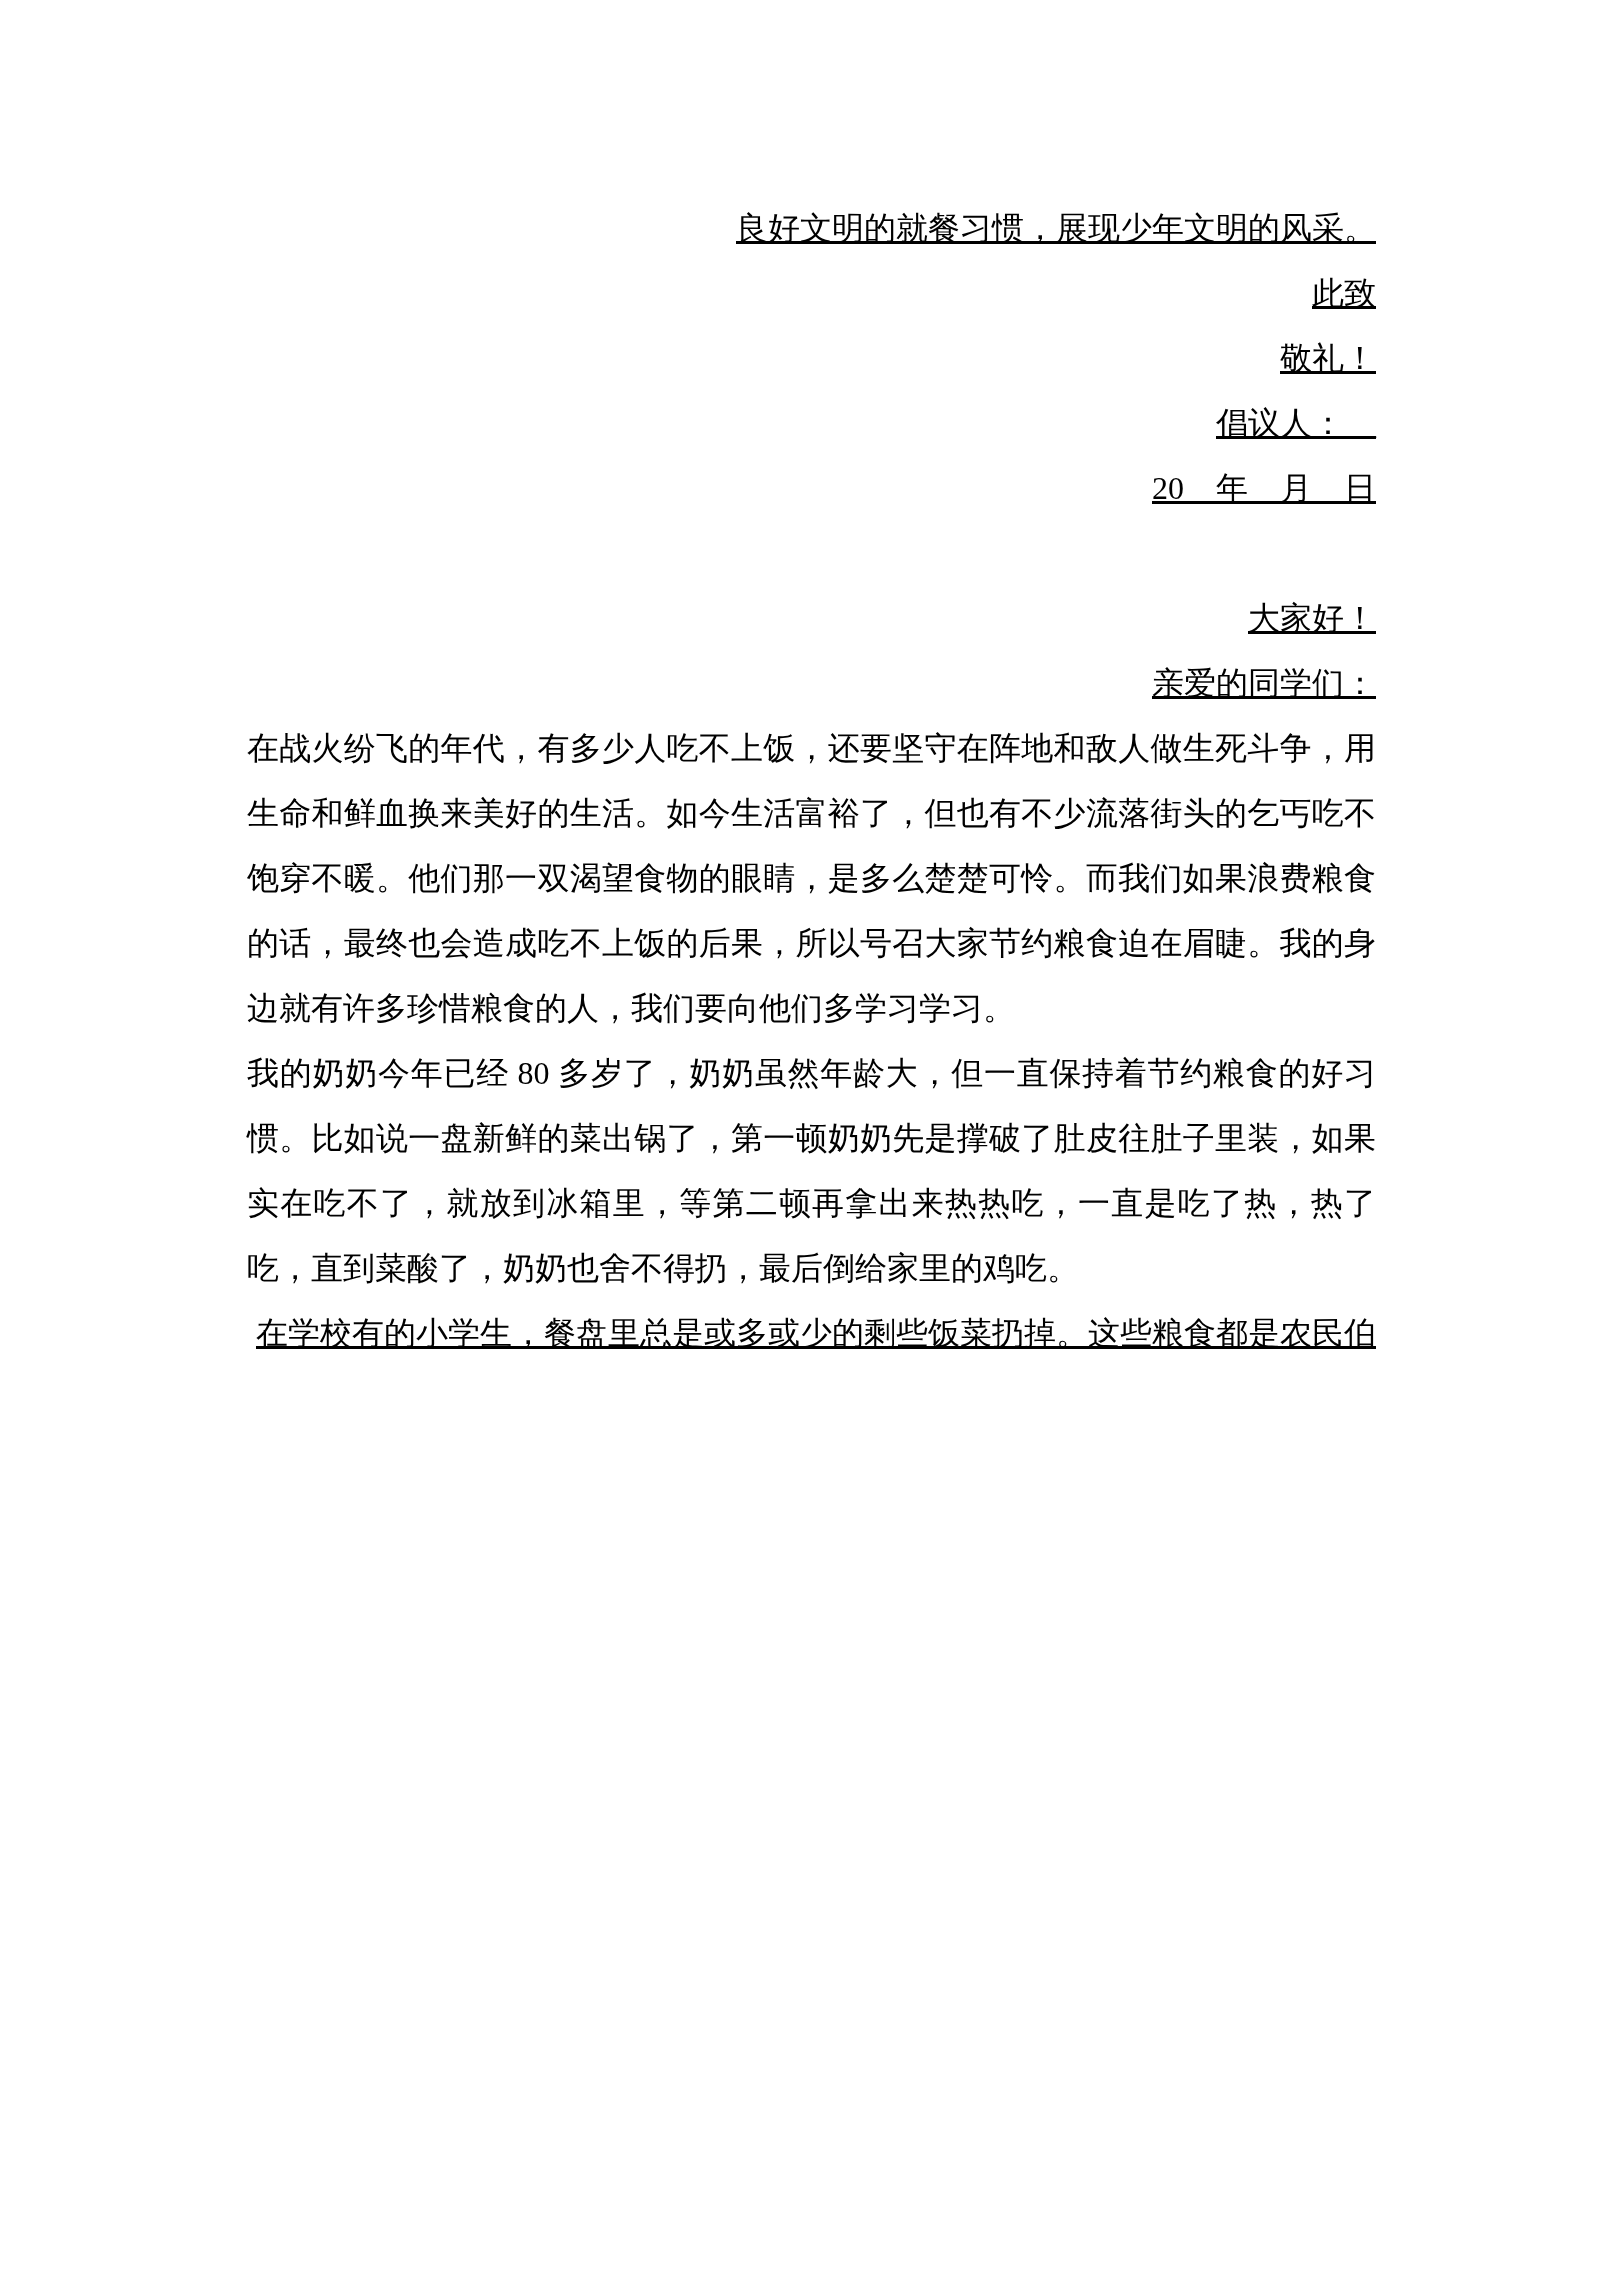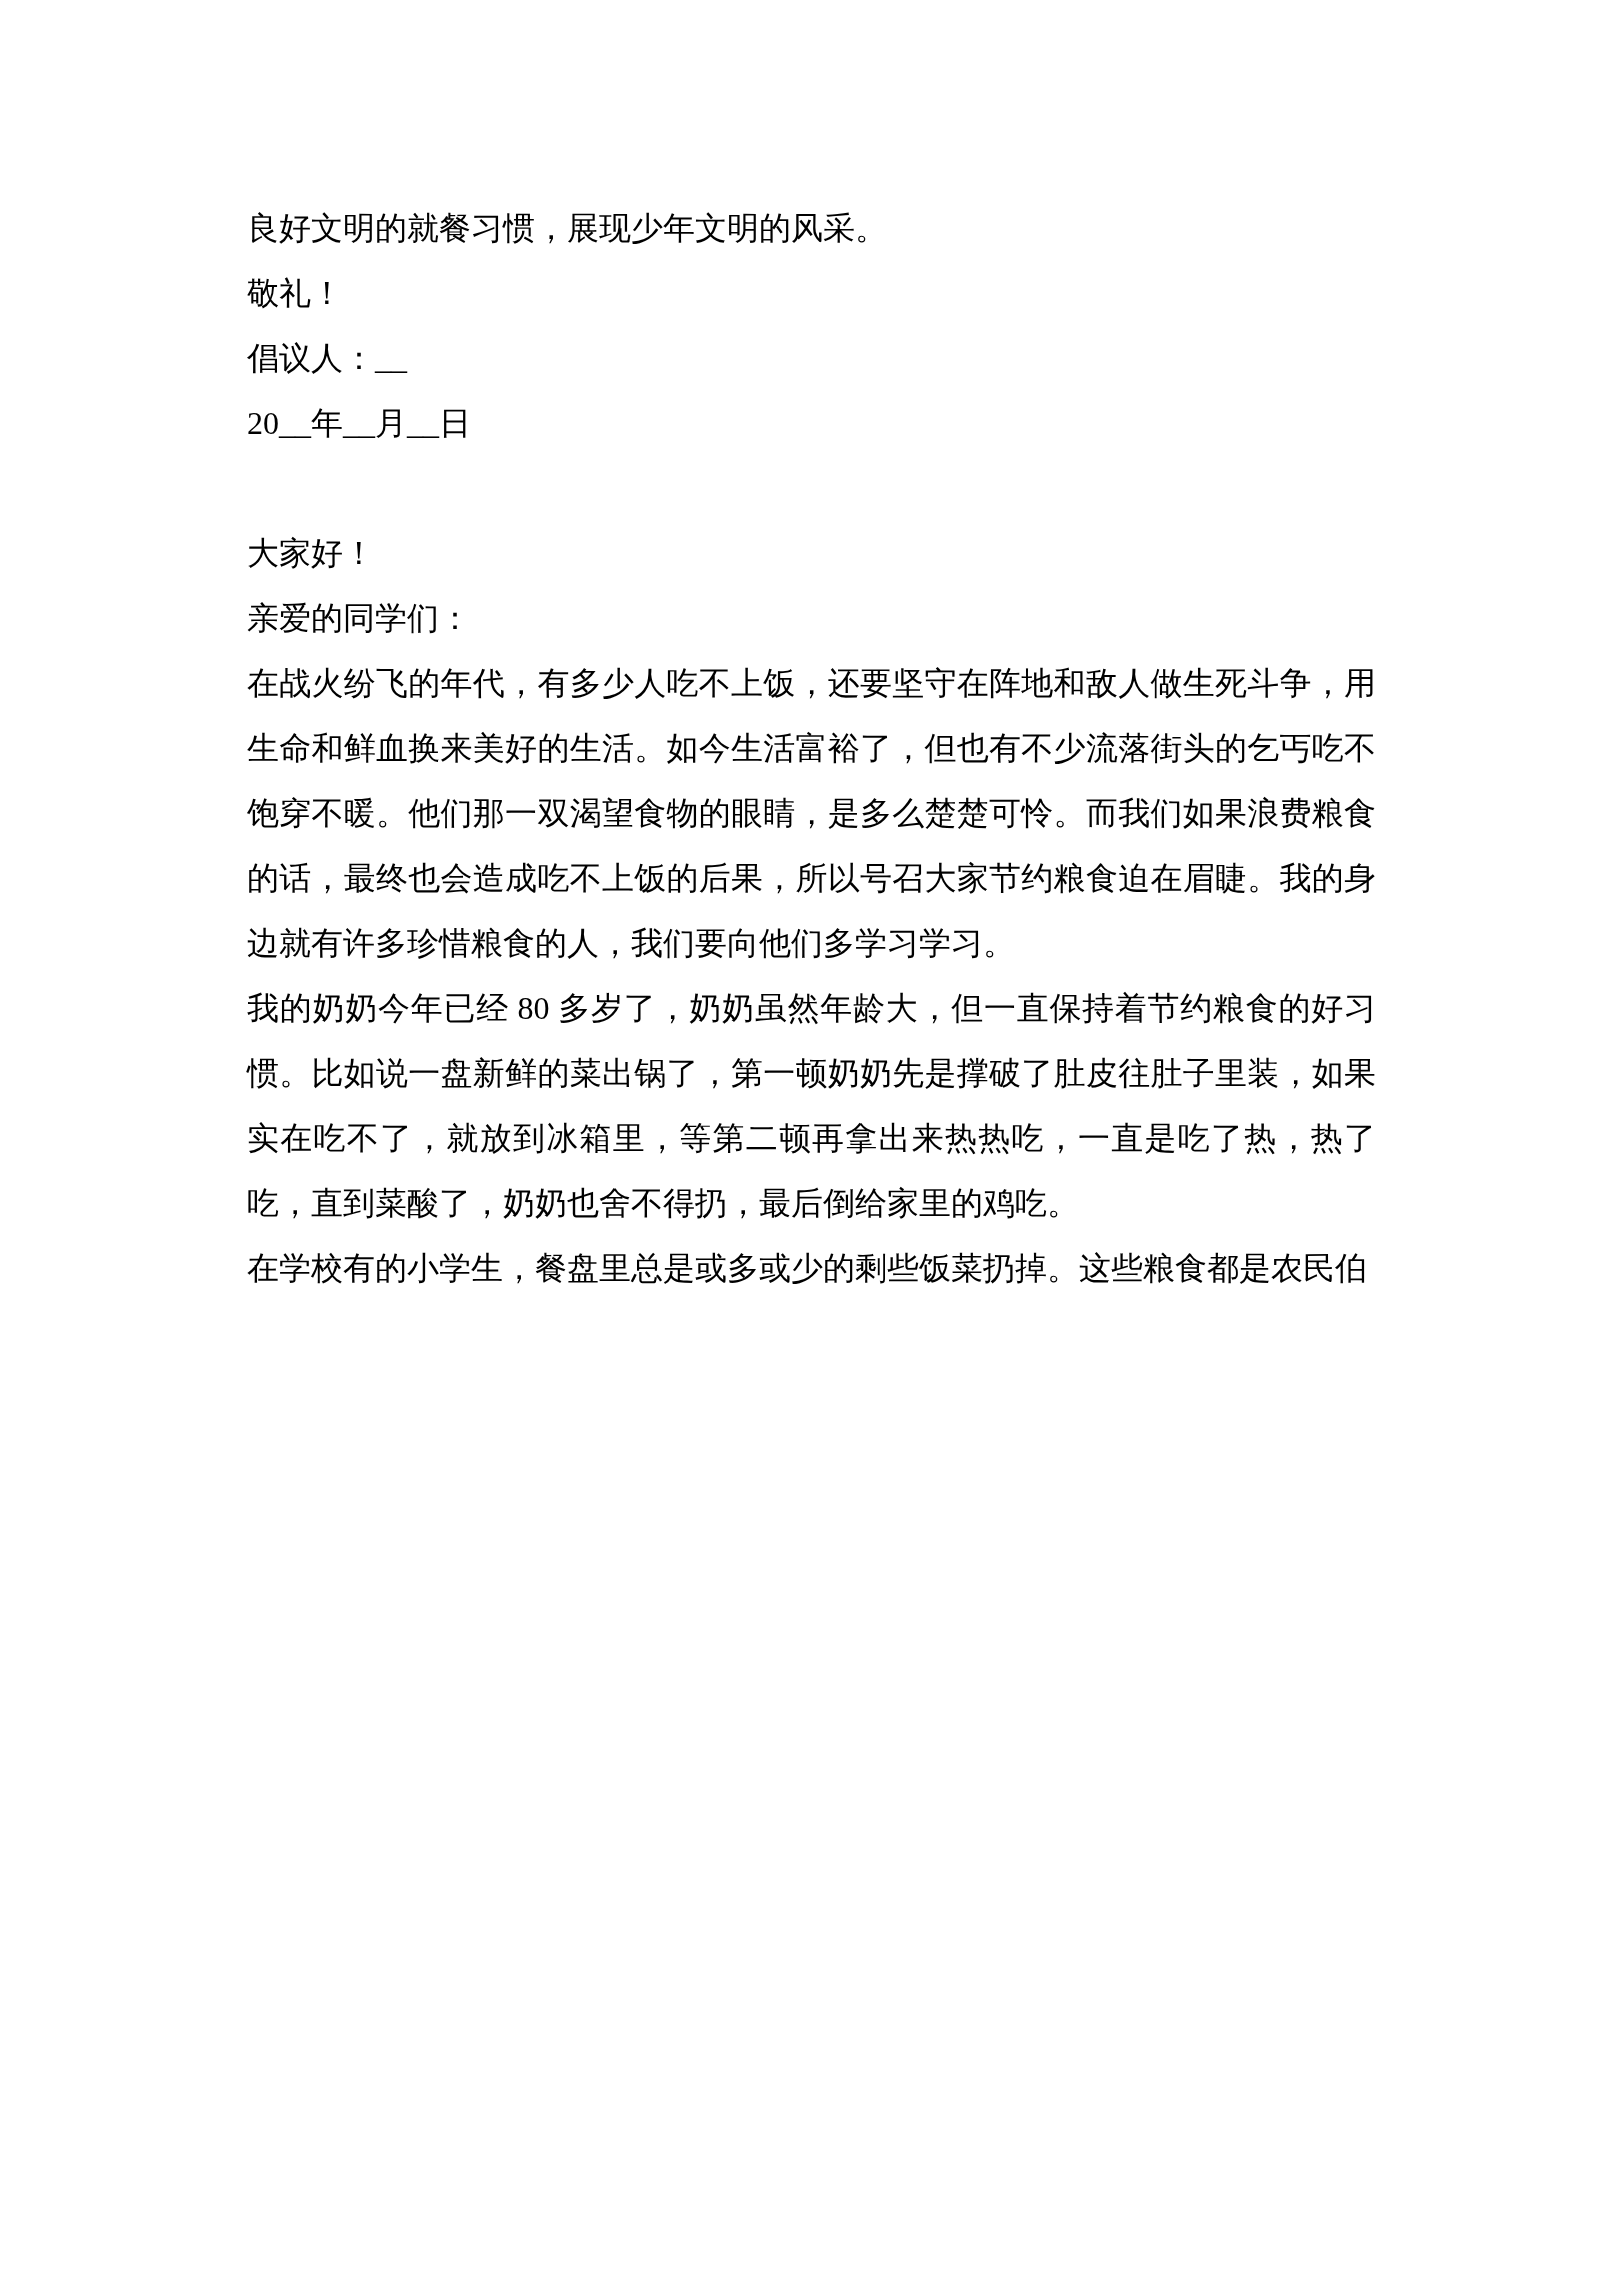--- a/index.html
+++ b/index.html
@@ -25,29 +25,31 @@
     padding: 0;
     font-family: "Liberation Serif", "DejaVu Serif", serif;
     font-size: 32px;
     line-height: 65px;
     color: #000000;
     text-align: justify;
     min-height: 65px;
     word-break: break-all;
   }
   .para.single {
-    text-align: left;
+    text-align: right;
+    text-decoration: underline;
   }
 </style>
 </head>
 <body>
 
 <div class="page">
   <div class="doc-content">
     <p class="para single">良好文明的就餐习惯，展现少年文明的风采。</p>
+    <p class="para single">此致</p>
     <p class="para single">敬礼！</p>
     <p class="para single">倡议人：__</p>
     <p class="para single">20__年__月__日</p>
     <p class="para single"></p>
     <p class="para single">大家好！</p>
     <p class="para single">亲爱的同学们：</p>
     <p class="para">在战火纷飞的年代，有多少人吃不上饭，还要坚守在阵地和敌人做生死斗争，用生命和鲜血换来美好的生活。如今生活富裕了，但也有不少流落街头的乞丐吃不饱穿不暖。他们那一双渴望食物的眼睛，是多么楚楚可怜。而我们如果浪费粮食的话，最终也会造成吃不上饭的后果，所以号召大家节约粮食迫在眉睫。我的身边就有许多珍惜粮食的人，我们要向他们多学习学习。</p>
     <p class="para">我的奶奶今年已经 80 多岁了，奶奶虽然年龄大，但一直保持着节约粮食的好习惯。比如说一盘新鲜的菜出锅了，第一顿奶奶先是撑破了肚皮往肚子里装，如果实在吃不了，就放到冰箱里，等第二顿再拿出来热热吃，一直是吃了热，热了吃，直到菜酸了，奶奶也舍不得扔，最后倒给家里的鸡吃。</p>
     <p class="para single">在学校有的小学生，餐盘里总是或多或少的剩些饭菜扔掉。这些粮食都是农民伯</p>
   </div>

